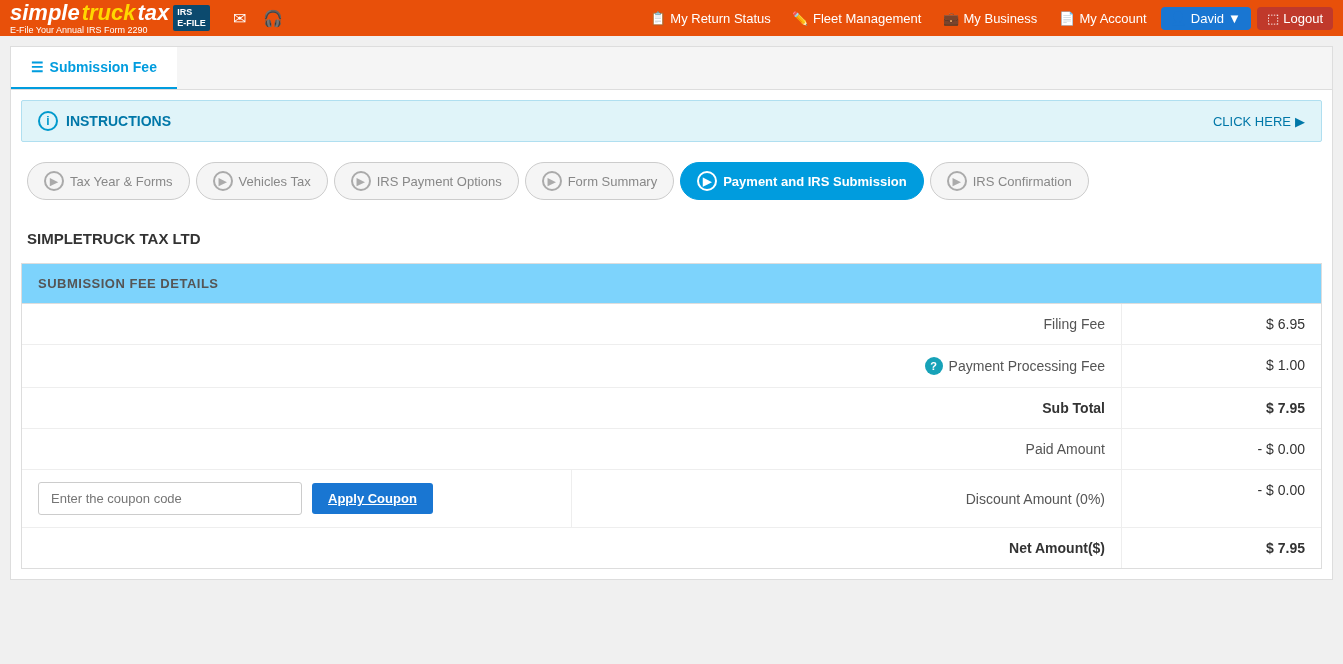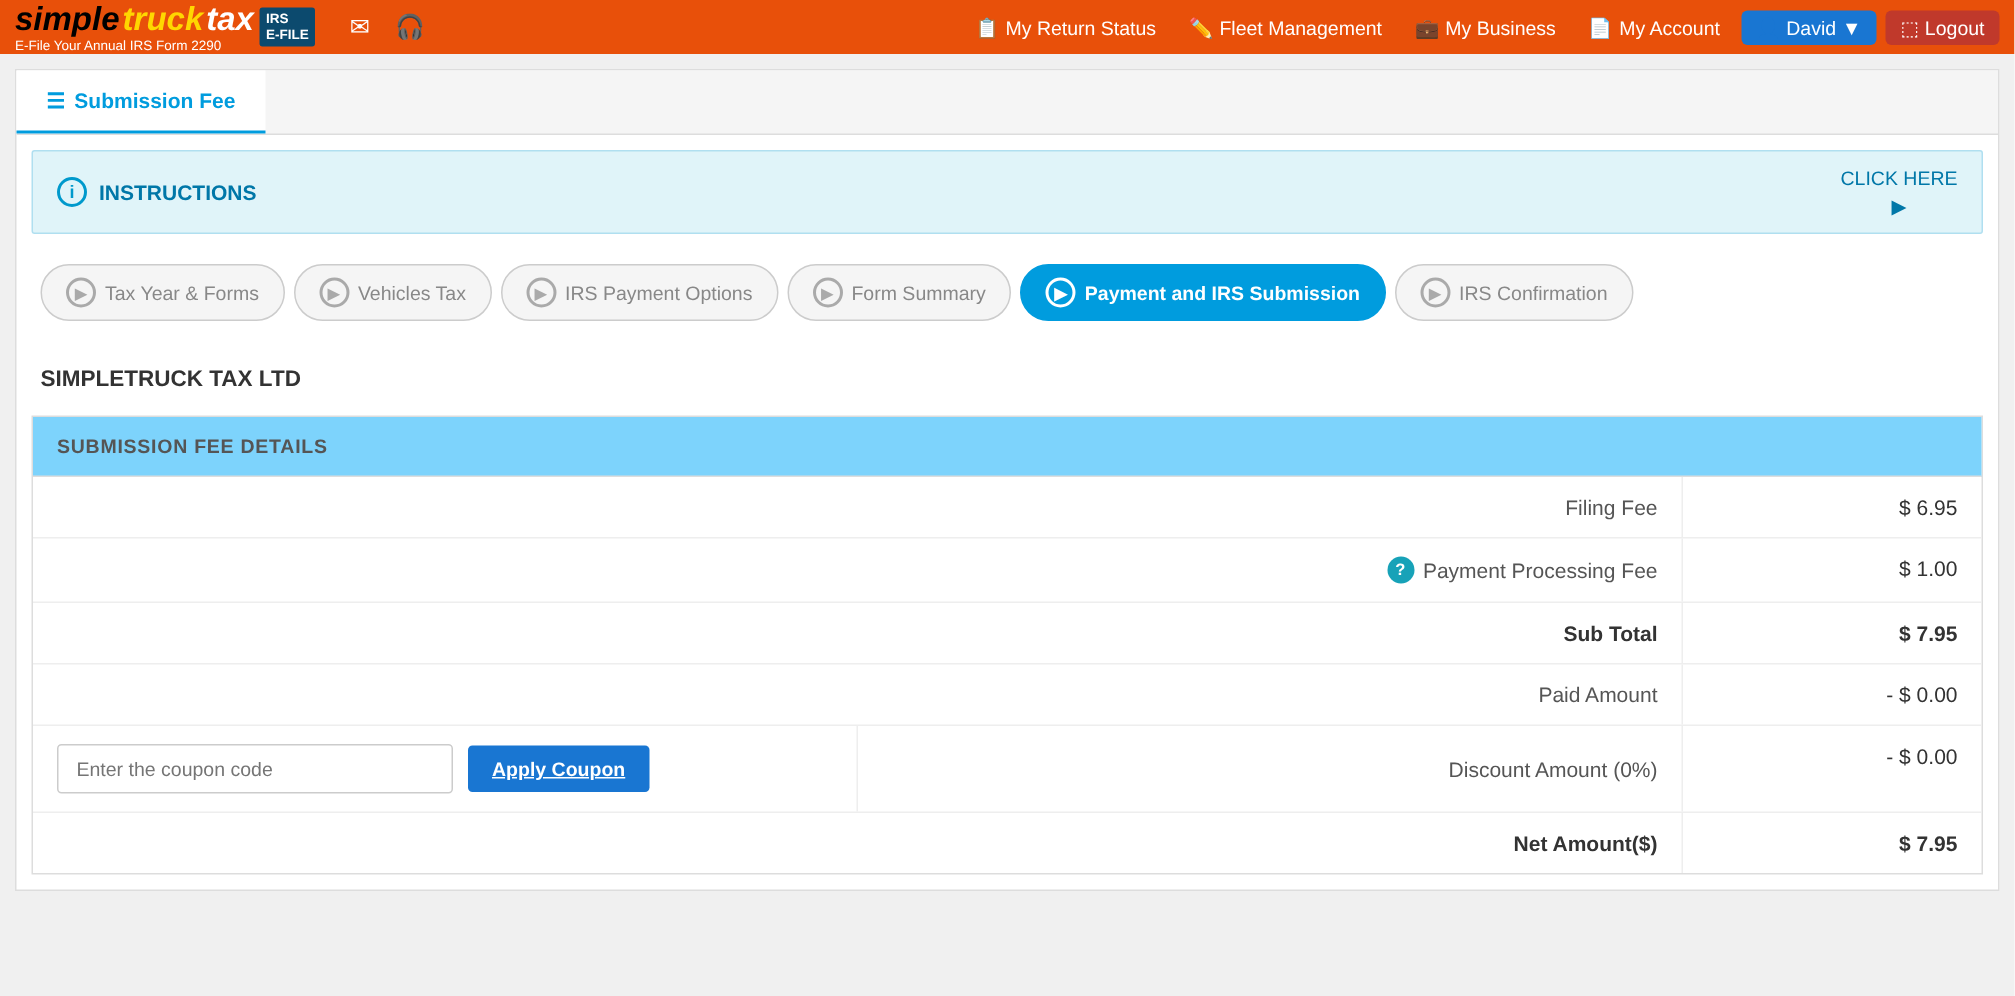--- a/index.html
+++ b/index.html
@@ -146,21 +146,20 @@
       font-weight: bold;
     }
     .click-here-link {
       color: #0077a8;
       font-size: 13px;
       cursor: pointer;
       display: flex;
       align-items: center;
       gap: 4px;
       text-decoration: none;
-      flex-direction: column;
     }
 
     
     .progress-steps {
       display: flex;
       align-items: center;
       gap: 0;
       padding: 10px 16px 20px;
       flex-wrap: wrap;
       gap: 6px;
@@ -329,21 +328,21 @@
       flex-shrink: 0;
     }
   </style>
 </head>
 <body>
 
 <nav class="top-nav">
   <div class="logo-area">
     <div>
       <div style="display:flex;align-items:center;gap:2px;">
-        <span style="font-size:22px;font-style:italic;color:#000000;font-weight:bold;">simple</span>
+        <span style="font-size:22px;font-style:italic;color:#ffffff;font-weight:bold;">simple</span>
         <span style="font-size:22px;font-style:italic;color:#ffd700;font-weight:bold;">truck</span>
         <span style="font-size:22px;font-style:italic;color:white;font-weight:bold;"> tax</span>
       </div>
       <div class="logo-sub">E-File Your Annual IRS Form 2290</div>
     </div>
     <div class="irs-badge">IRS<br>E-FILE</div>
   </div>
   <button class="nav-icon-btn" title="Email">✉</button>
   <button class="nav-icon-btn" title="Support">🎧</button>
   <div class="nav-spacer"></div>

